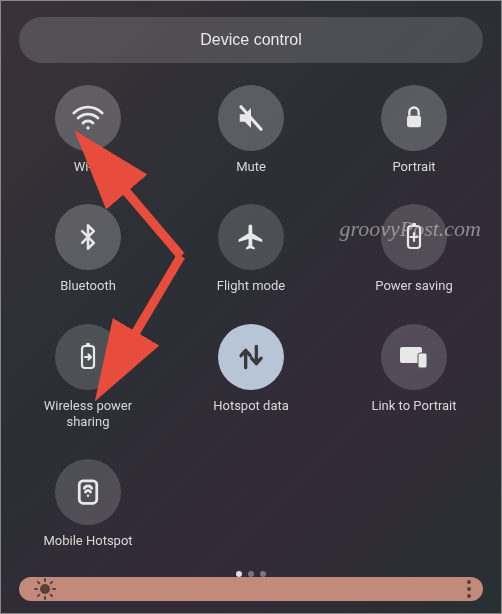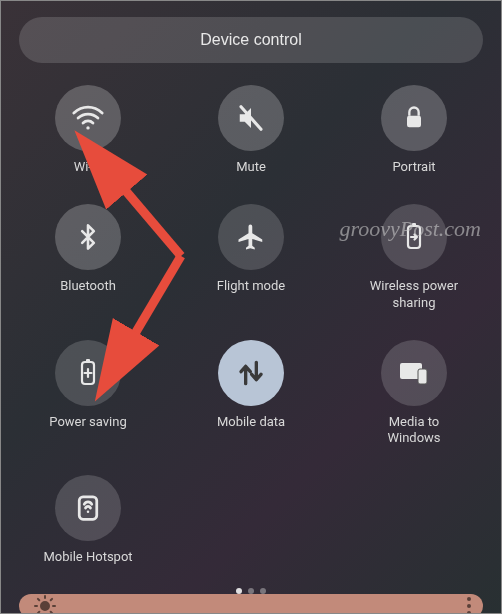--- a/index.html
+++ b/index.html
@@ -191,57 +191,57 @@
         </svg>
       </div>
       <div class="tile-label">Flight mode</div>
     </div>
 
     <div class="tile">
       <div class="tile-circle">
         <svg class="icon" width="24" height="32" viewBox="0 0 24 32" fill="none" stroke="#e8e8e8" stroke-width="2.2">
           <rect x="6" y="5" width="12" height="22" rx="3"></rect>
           <rect x="10" y="2" width="4" height="3" rx="1" fill="#e8e8e8" stroke="none"></rect>
-          <path d="M9 16h6m0 0l-2.5-2.5M15 16l-2.5 2.5" stroke-linecap="round" stroke-linejoin="round"></path>
-        </svg>
-      </div>
-      <div class="tile-label">Wireless power sharing</div>
+          <line x1="12" y1="12" x2="12" y2="20" stroke-linecap="round"></line>
+          <line x1="8.5" y1="16" x2="15.5" y2="16" stroke-linecap="round"></line>
+        </svg>
+      </div>
+      <div class="tile-label">Power saving</div>
     </div>
 
     <div class="tile">
       <div class="tile-circle">
         <svg class="icon" width="24" height="32" viewBox="0 0 24 32" fill="none" stroke="#e8e8e8" stroke-width="2.2">
           <rect x="6" y="5" width="12" height="22" rx="3"></rect>
           <rect x="10" y="2" width="4" height="3" rx="1" fill="#e8e8e8" stroke="none"></rect>
-          <line x1="12" y1="12" x2="12" y2="20" stroke-linecap="round"></line>
-          <line x1="8.5" y1="16" x2="15.5" y2="16" stroke-linecap="round"></line>
-        </svg>
-      </div>
-      <div class="tile-label">Power saving</div>
+          <path d="M9 16h6m0 0l-2.5-2.5M15 16l-2.5 2.5" stroke-linecap="round" stroke-linejoin="round"></path>
+        </svg>
+      </div>
+      <div class="tile-label">Wireless power sharing</div>
     </div>
 
     <div class="tile">
       <div class="tile-circle active">
         <svg class="icon" width="32" height="32" viewBox="0 0 24 24" fill="none" stroke="#3a3a3a" stroke-width="2.5" stroke-linecap="round" stroke-linejoin="round">
           <path d="M8 20V7M8 7l-3.5 4M8 7l3.5 4"></path>
           <path d="M16 4v13m0 0l3.5-4M16 17l-3.5-4"></path>
         </svg>
       </div>
-      <div class="tile-label">Mobile data</div>
+      <div class="tile-label">Hotspot data</div>
     </div>
 
 
     <div class="tile">
       <div class="tile-circle">
         <svg class="icon" width="32" height="28" viewBox="0 0 32 28" fill="#e8e8e8">
           <rect x="2" y="4" width="22" height="16" rx="2"></rect>
           <rect x="20" y="10" width="9" height="15" rx="2" stroke="#555" stroke-width="1"></rect>
         </svg>
       </div>
-      <div class="tile-label">Media to Windows</div>
+      <div class="tile-label">Link to Portrait</div>
     </div>
 
     <div class="tile">
       <div class="tile-circle">
         <svg class="icon" width="30" height="30" viewBox="0 0 24 24" fill="none" stroke="#e8e8e8" stroke-width="2.2">
           <rect x="5" y="3" width="14" height="18" rx="3"></rect>
           <path d="M9 9c0 0 1-2 3-2s3 2 3 2" stroke-linecap="round"></path>
           <path d="M10 12c0 0 .7-1.3 2-1.3s2 1.3 2 1.3" stroke-linecap="round"></path>
           <circle cx="12" cy="15" r="1" fill="#e8e8e8" stroke="none"></circle>
         </svg>

